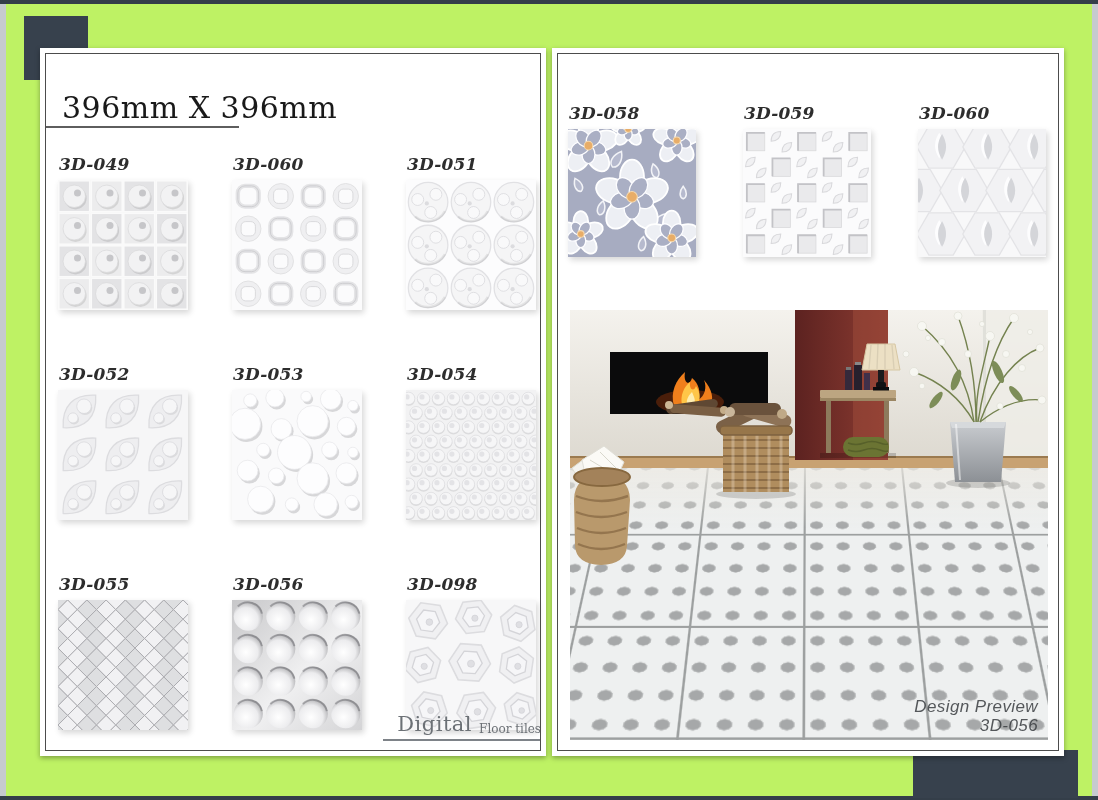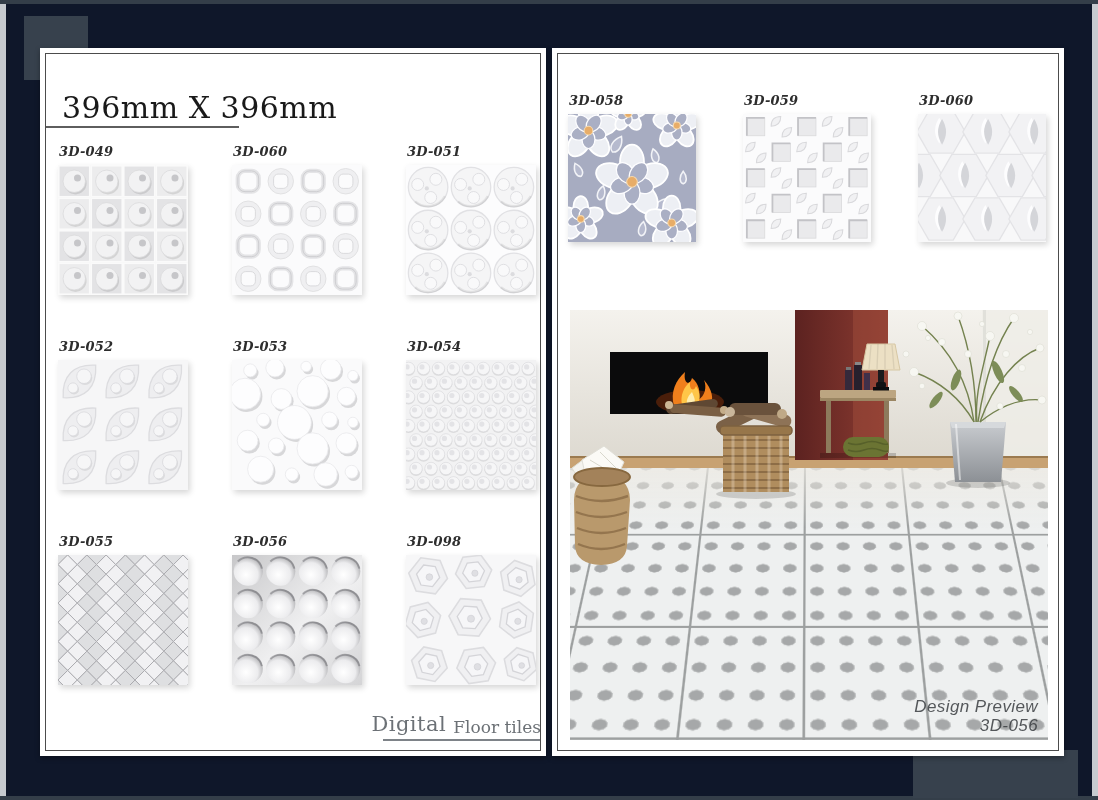--- a/index.html
+++ b/index.html
@@ -20,26 +20,26 @@
   .page.right{left:552px;width:512px;}
   .page::after{content:"";position:absolute;inset:5px;border:1px solid #4c4c4c;pointer-events:none;}
 
   .titlebox{position:absolute;left:22px;top:42px;font-size:30px;color:#191919;letter-spacing:.5px;}
   .title-rule{position:absolute;left:6px;top:78px;width:193px;border-top:2px solid #5e5e5e;}
 
   .tiles{position:absolute;display:grid;}
   .tiles-left{left:18px;top:96px;grid-template-columns:repeat(3,130px);column-gap:42px;row-gap:29px;gap:44px;}
   .tiles-right{left:16px;top:45px;grid-template-columns:repeat(3,128px);column-gap:47px;}
   .tile-card{display:flex;flex-direction:column;}
-  .tile-code{font-style:italic;font-weight:bold;font-size:13px;color:#2d2d2d;margin:0 0 6px 1px;letter-spacing:.2px;}
+  .tile-code{font-style:italic;font-weight:bold;font-size:17px;color:#2d2d2d;margin:10px 0 6px 1px;letter-spacing:.2px;}
   .tile-svg{display:block;background:#fff;box-shadow:2px 3px 6px rgba(0,0,0,.16);}
 
   .brand{position:absolute;right:5px;bottom:15px;width:180px;text-align:right;color:#6c7176;}
   .brand-main{font-size:21px;letter-spacing:.5px;}
-  .brand-sub{font-size:17px;margin-left:7px;position:relative;top:2px;}
+  .brand-sub{font-size:12px;margin-left:7px;position:relative;top:2px;}
   .brand-line{border-top:2px solid #7e8388;margin-top:3px;margin-left:auto;width:158px;}
 
   
   .room{position:absolute;left:18px;top:262px;width:478px;height:430px;overflow:hidden;background:#e9e6df;}
   .floor{position:absolute;left:-150px;right:-150px;top:148px;height:380px;z-index:1;
          background-color:#eef0f0;
          background-image:
            linear-gradient(90deg,#9da0a0 0 2px,rgba(0,0,0,0) 2px),
            linear-gradient(0deg,#9da0a0 0 2px,rgba(0,0,0,0) 2px),
            radial-gradient(9px 6.5px at 12px 12px,#a6a8a9 0 55%,#c9cbcb 70%,rgba(0,0,0,0) 72%);
@@ -48,21 +48,21 @@
   .floor-fade{position:absolute;left:0;right:0;top:148px;height:70px;z-index:2;
               background:linear-gradient(to bottom,rgba(236,233,226,.85),rgba(236,233,226,0));}
   .scene{position:absolute;left:0;top:0;z-index:3;}
   .preview-label{position:absolute;right:10px;bottom:5px;z-index:4;text-align:right;
                  font-family:"Liberation Sans",sans-serif;font-size:17px;line-height:1.08;
                  color:rgba(56,60,63,.85);letter-spacing:.4px;font-style:italic;}
 </style>
 </head>
 <body>
 
-<div class="canvas" style="background: #0f172a;">
+<div class="canvas" style="background: #bef264;">
   <div class="edge-left"></div>
   <div class="edge-right"></div>
   <div class="edge-top"></div>
   <div class="edge-bottom"></div>
   <div class="corner tl" style="background: rgb(55, 65, 77);"></div>
   <div class="corner br" style="background: rgb(55, 65, 77);"></div>
 
   <section class="page left">
     <div class="titlebox">396mm X 396mm</div>
     <div class="title-rule"></div>

